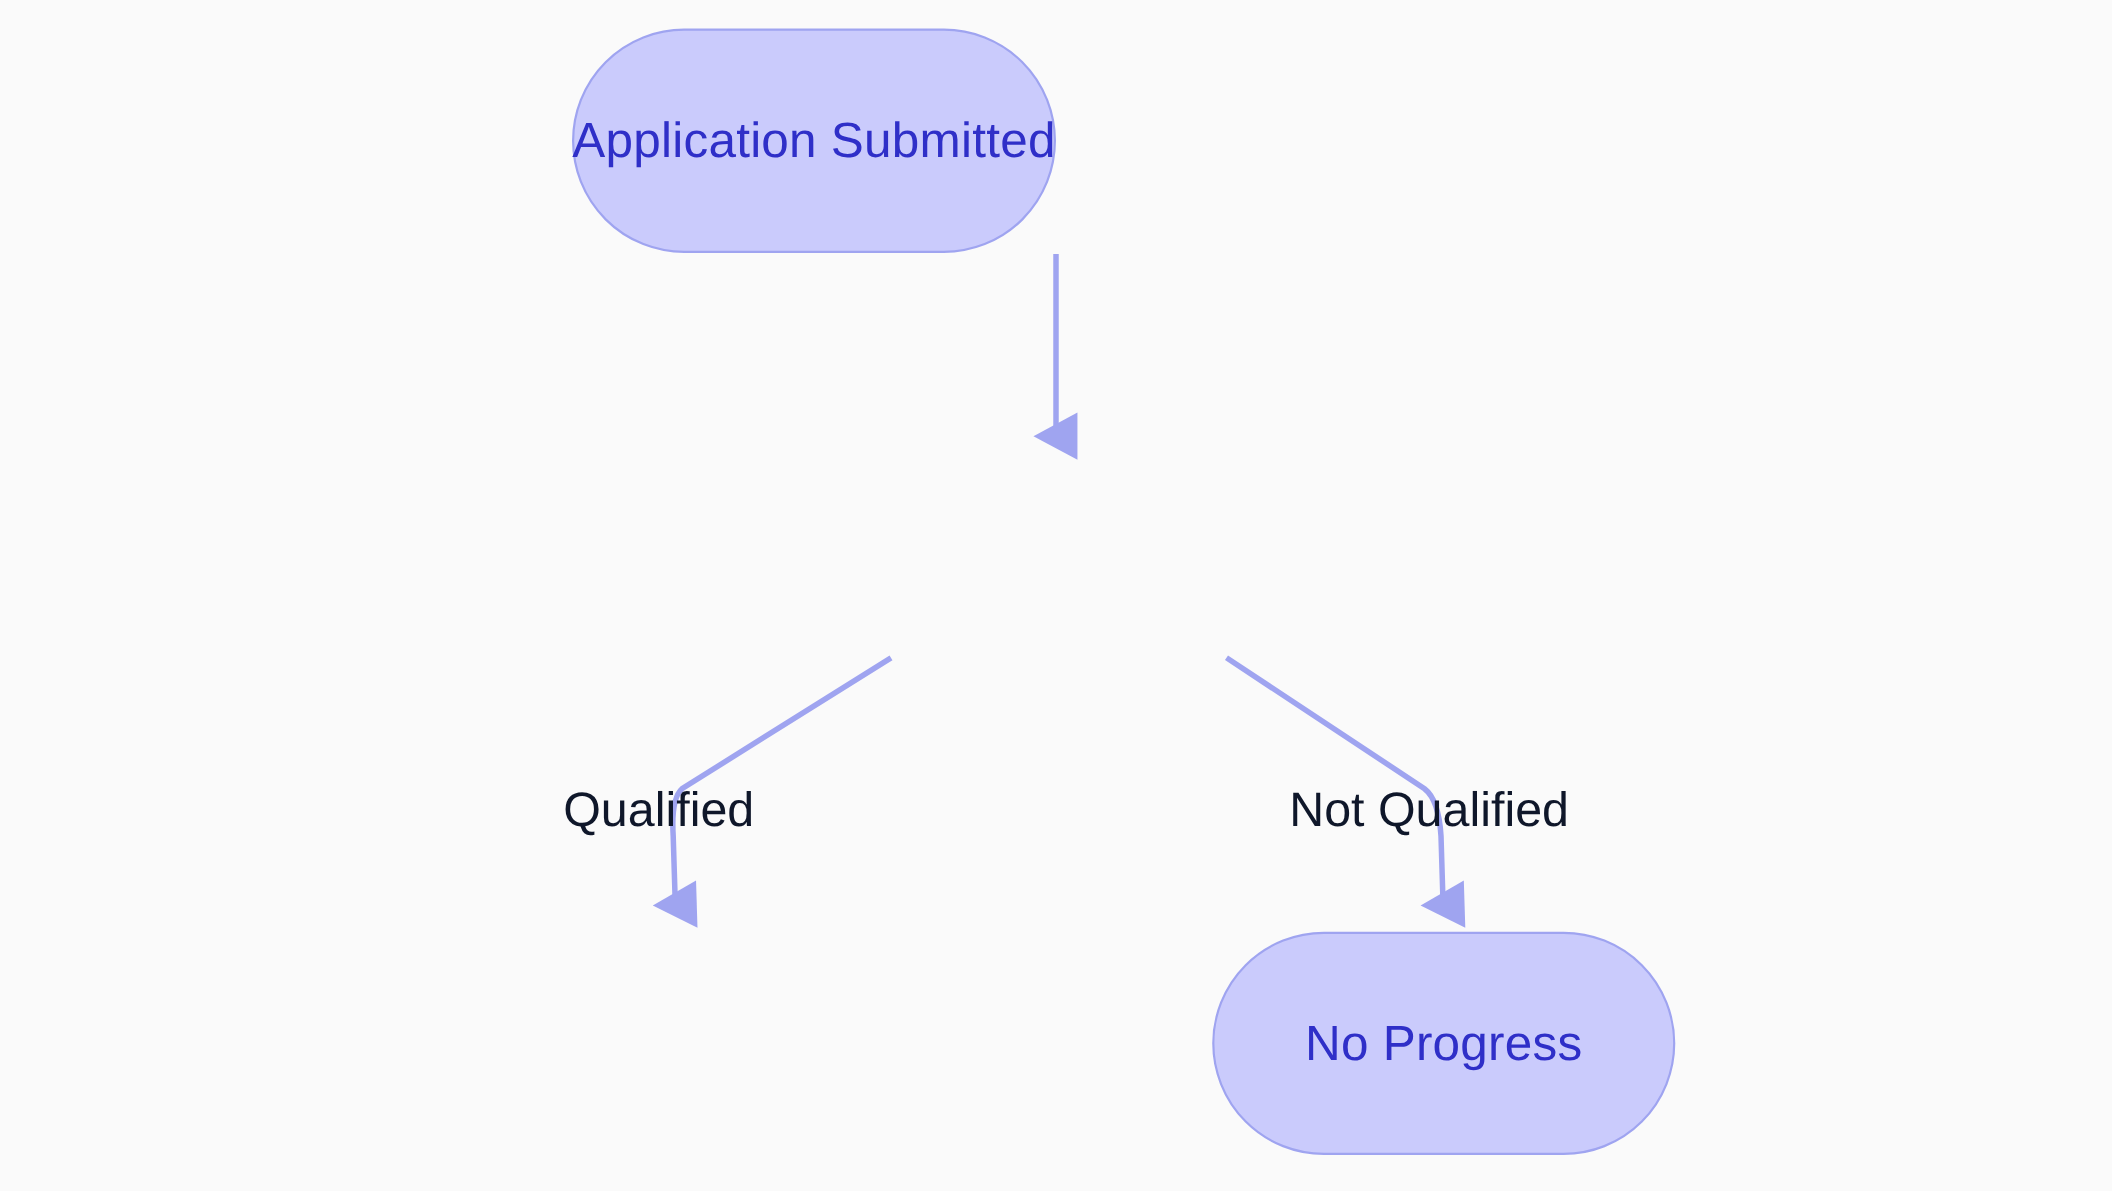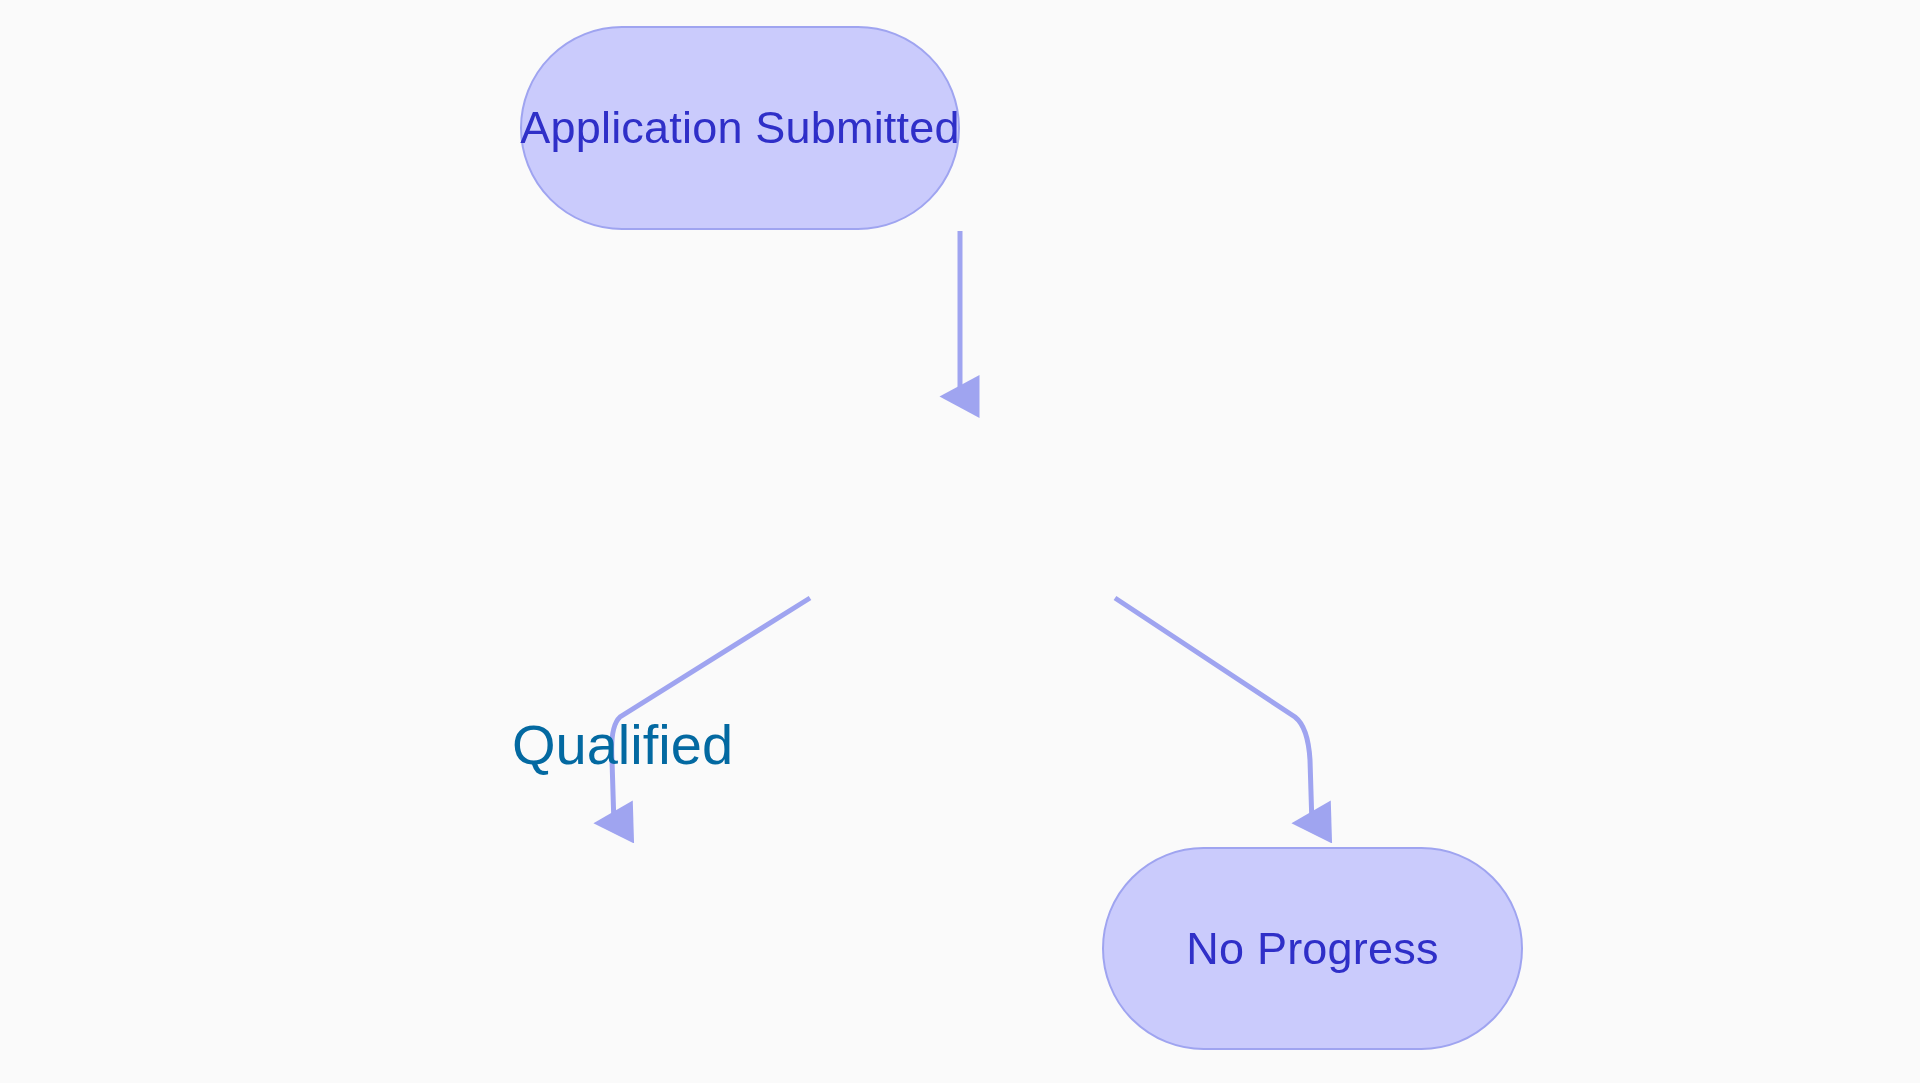--- a/index.html
+++ b/index.html
@@ -52,23 +52,23 @@
     left: 292px; top: 847px; width: 495px; height: 203px;
     font-size: 45px;
   }
   #node-no-progress {
     left: 1102px; top: 847px; width: 421px; height: 203px;
     font-size: 45px;
     text-align: center;
   }
   .edge-label {
     position: absolute;
-    color: #0369a1;
+    color: #0f172a;
     font-family: "Liberation Sans", sans-serif;
-    font-size: 56px;
+    font-size: 44px;
     white-space: nowrap;
   }
   #edge-label-qualified {
     left: 512px; top: 712px;
   }
   #edge-label-not-qualified {
     left: 1172px; top: 712px;
   }
 </style>
 </head>
@@ -95,14 +95,15 @@
   </div>
 
 
 
   <div class="node-box" id="node-no-progress">
     <span>No Progress</span>
   </div>
 
   <div class="edge-label" id="edge-label-qualified">Qualified</div>
 
+  <div class="edge-label" id="edge-label-not-qualified">Not Qualified</div>
 
 </div>
 
 </body></html>

